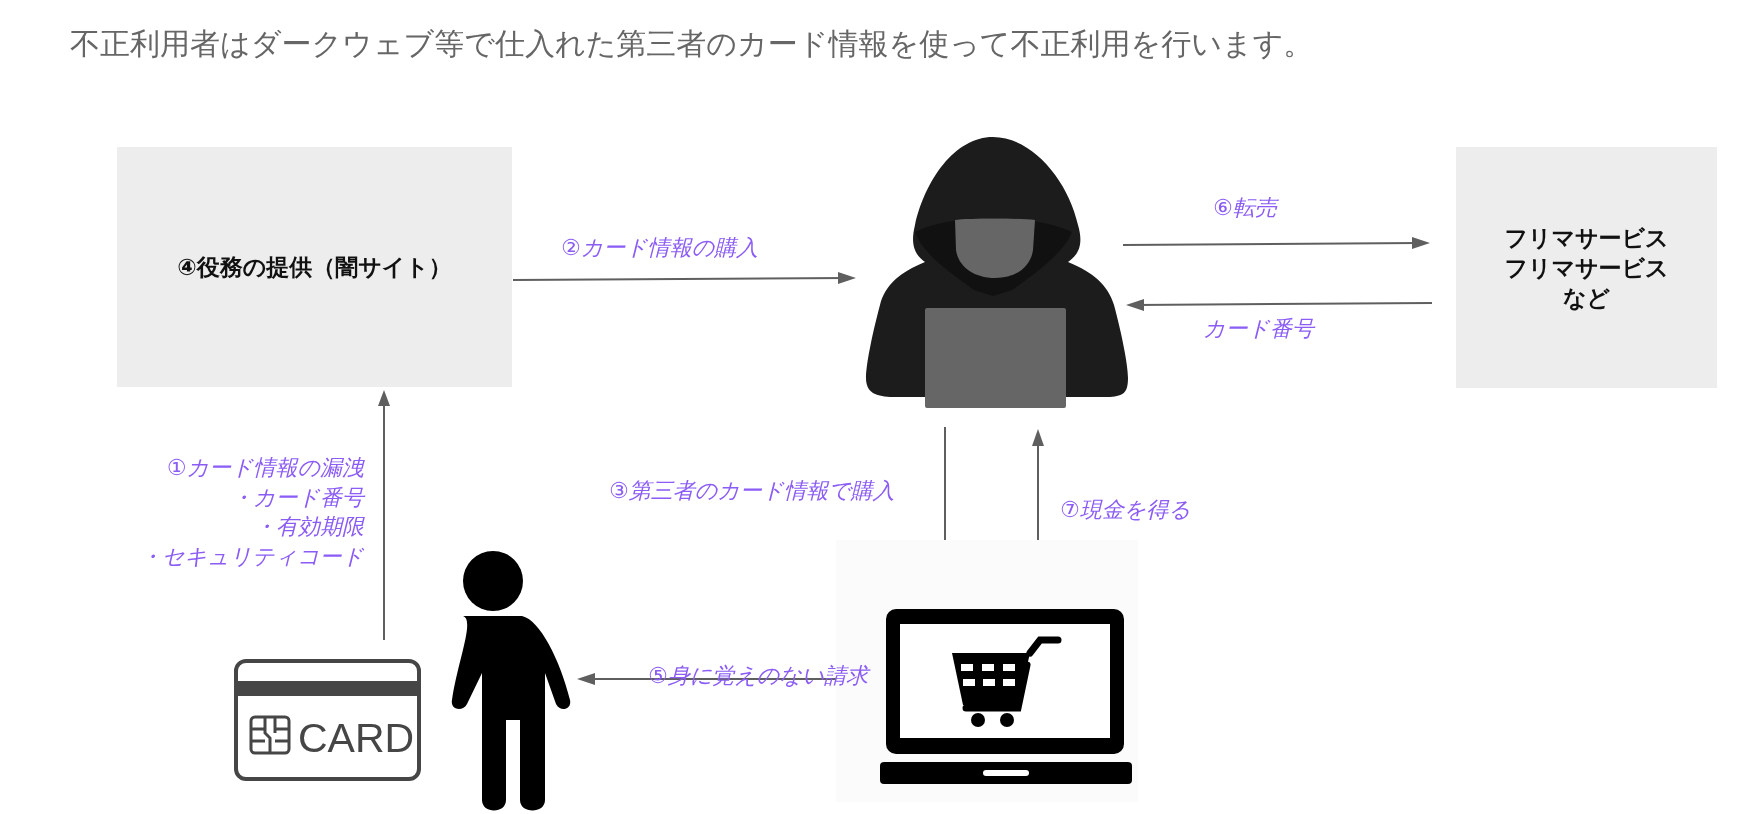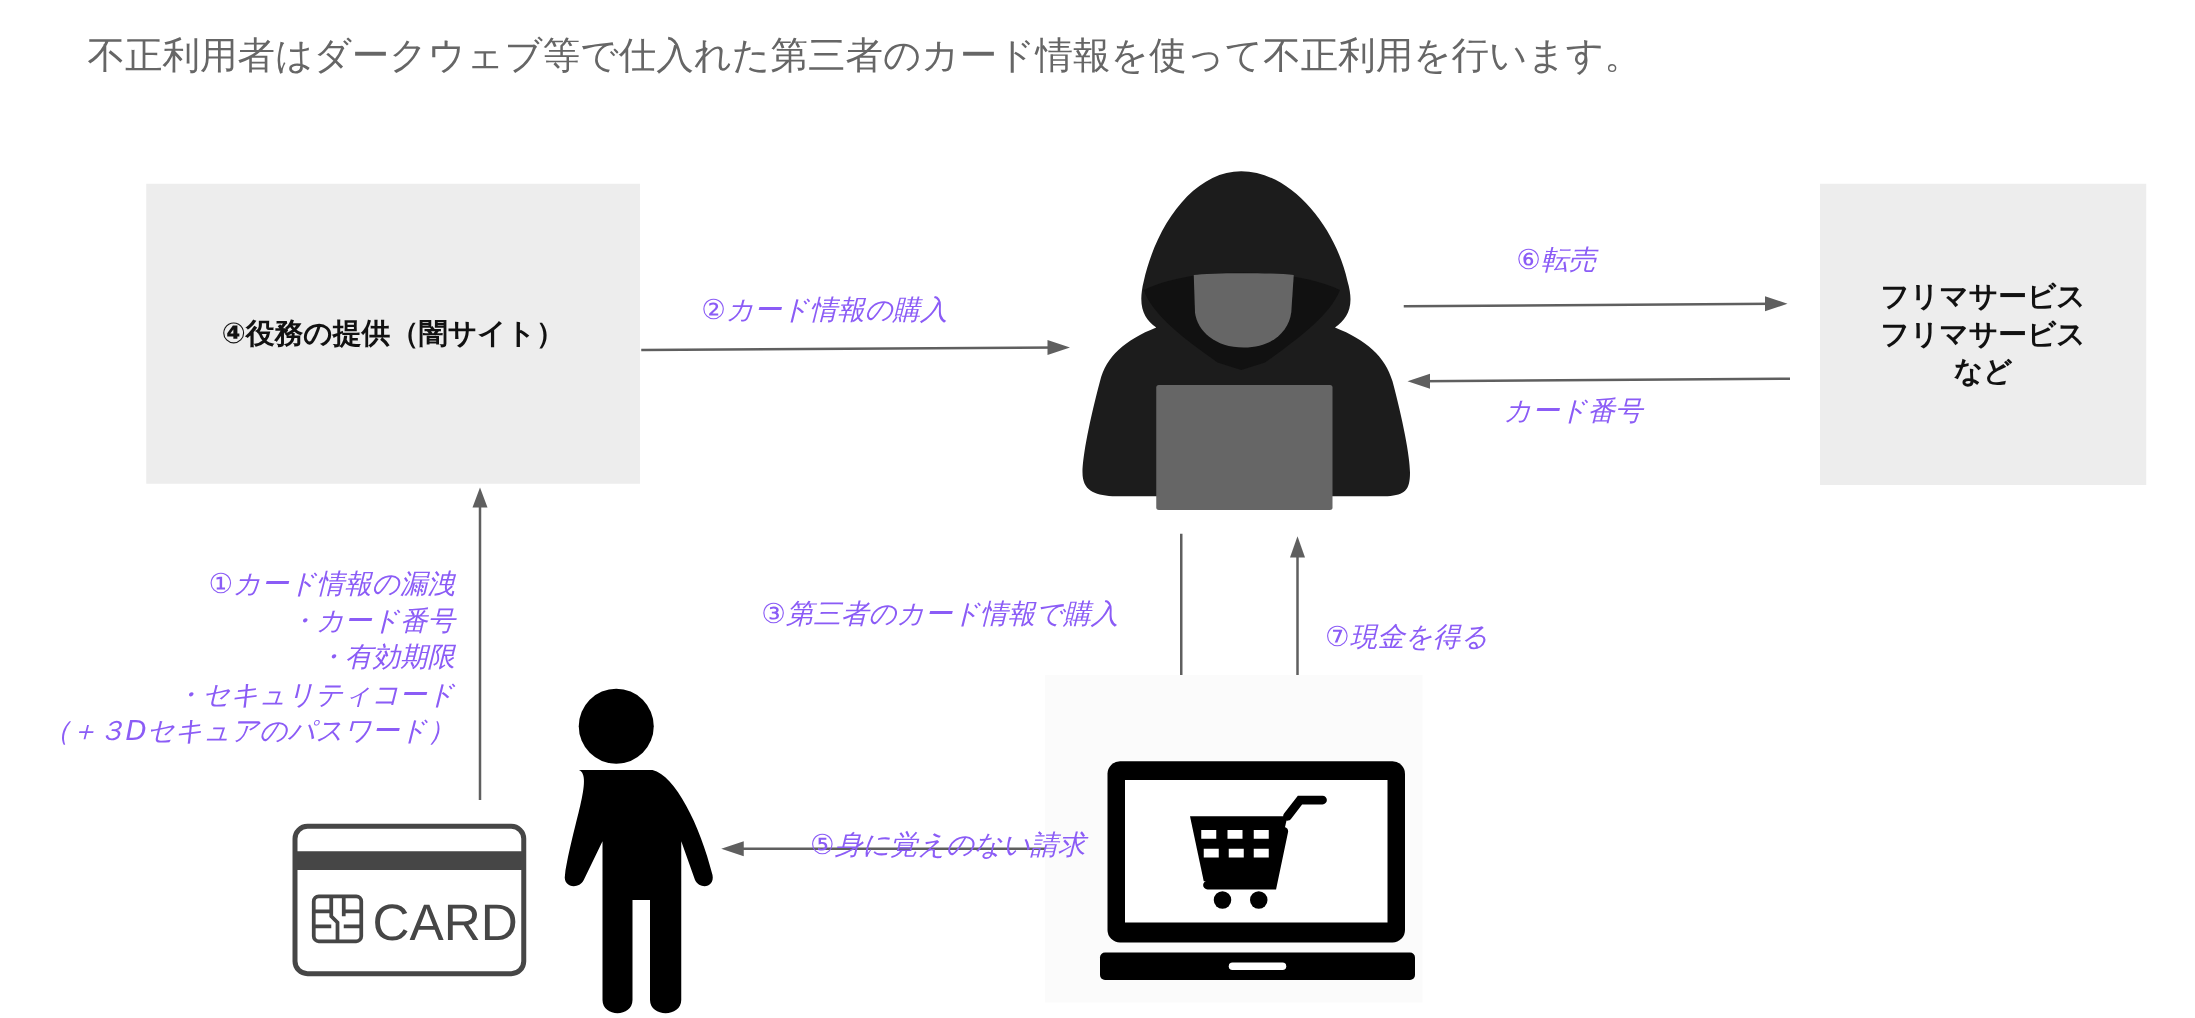--- a/index.html
+++ b/index.html
@@ -122,18 +122,17 @@
 
 <div class="abs label" style="left:561px; top:233px;">②カード情報の購入</div>
 <div class="abs label" style="left:1213px; top:193px;">⑥転売</div>
 <div class="abs label" style="left:1203px; top:314px;">カード番号</div>
 
 <div class="abs label label-right" style="right:1392px; top:453px;">
   <div>①カード情報の漏洩</div>
   <div>・カード番号</div>
   <div>・有効期限</div>
   <div>・セキュリティコード</div>
-  <div>（＋３Dセキュアのパスワード）</div>
 </div>
 
 <div class="abs label" style="left:609px; top:476px;">③第三者のカード情報で購入</div>
 <div class="abs label" style="left:1060px; top:495px;">⑦現金を得る</div>
 <div class="abs label" style="left:608px; top:661px;margin-left:40px;">⑤身に覚えのない請求</div>
 
 </body></html>

